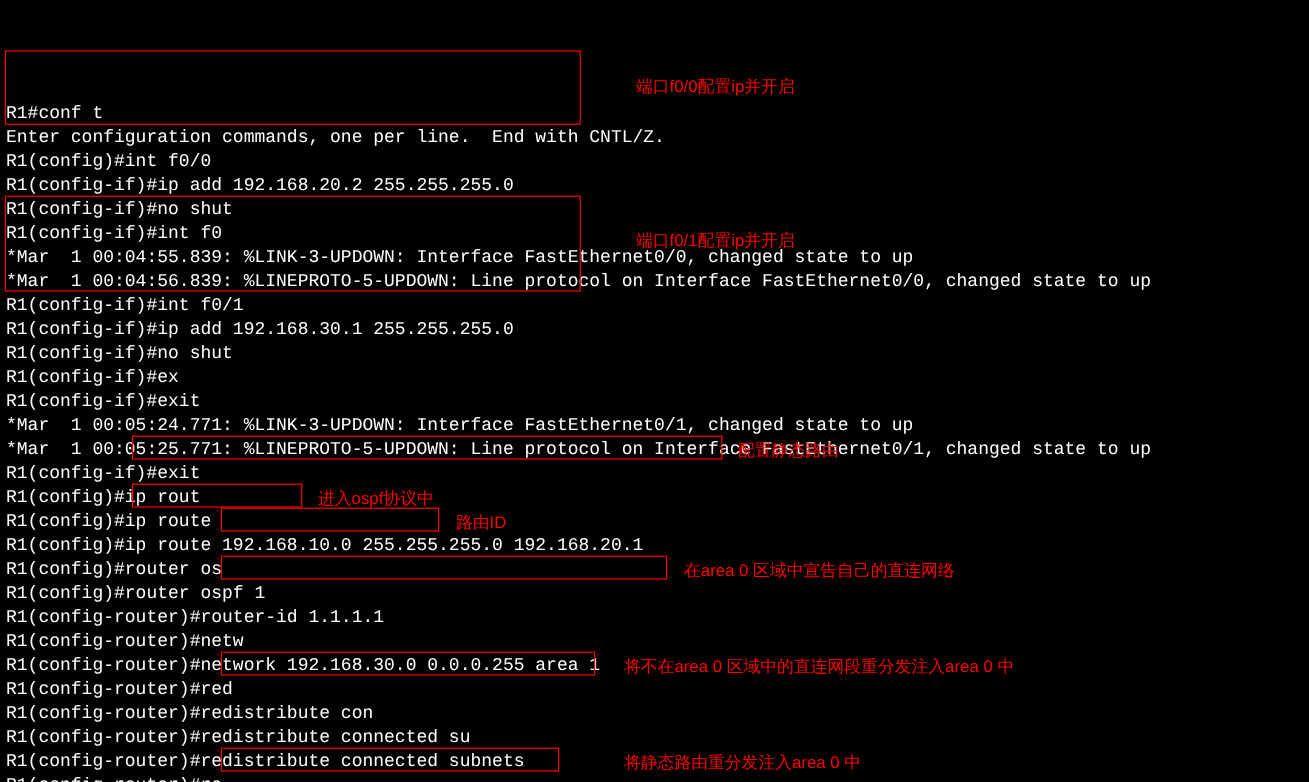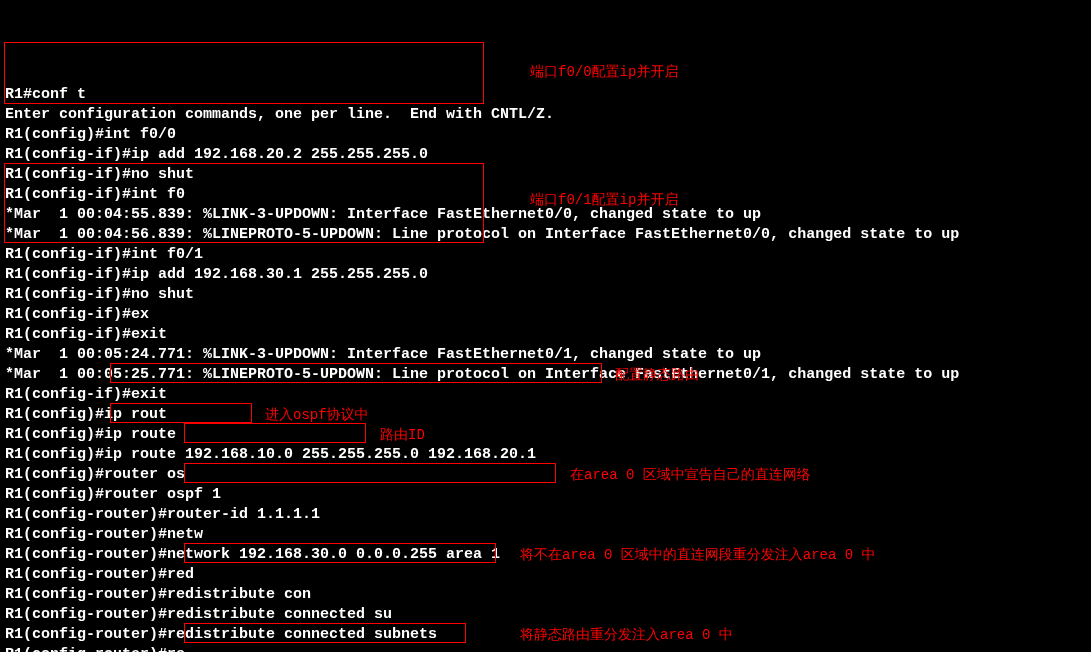--- a/index.html
+++ b/index.html
@@ -9,31 +9,31 @@
     font-family: "Consolas", "Courier New", monospace;
     font-size: 15px;
     line-height: 20px;
     color: #fff;
     width: 1091px;
     box-sizing: border-box;
     position: relative;
     white-space: pre;
     overflow: hidden;
   }
-  .line { white-space: pre; font-weight: bold; }
+  .line { white-space: pre; }
   .box {
     position: absolute;
     border: 1px solid #ff0000;
     background: transparent;
     pointer-events: none;
   }
   .note {
     position: absolute;
     color: #ff0000;
-    font-family: Liberation Mono, monospace;
+    font-family: Liberation Sans, sans-serif;
     font-size: 14px;
     white-space: nowrap;
   }
 </style>
 </head>
 <body>
 
 
 
 <div id="terminal"><div class="line">R1#conf t</div><div class="line">Enter configuration commands, one per line.  End with CNTL/Z.</div><div class="line">R1(config)#int f0/0</div><div class="line">R1(config-if)#ip add 192.168.20.2 255.255.255.0</div><div class="line">R1(config-if)#no shut</div><div class="line">R1(config-if)#int f0</div><div class="line">*Mar  1 00:04:55.839: %LINK-3-UPDOWN: Interface FastEthernet0/0, changed state to up</div><div class="line">*Mar  1 00:04:56.839: %LINEPROTO-5-UPDOWN: Line protocol on Interface FastEthernet0/0, changed state to up</div><div class="line">R1(config-if)#int f0/1</div><div class="line">R1(config-if)#ip add 192.168.30.1 255.255.255.0</div><div class="line">R1(config-if)#no shut</div><div class="line">R1(config-if)#ex</div><div class="line">R1(config-if)#exit</div><div class="line">*Mar  1 00:05:24.771: %LINK-3-UPDOWN: Interface FastEthernet0/1, changed state to up</div><div class="line">*Mar  1 00:05:25.771: %LINEPROTO-5-UPDOWN: Line protocol on Interface FastEthernet0/1, changed state to up</div><div class="line">R1(config-if)#exit</div><div class="line">R1(config)#ip rout</div><div class="line">R1(config)#ip route</div><div class="line">R1(config)#ip route 192.168.10.0 255.255.255.0 192.168.20.1</div><div class="line">R1(config)#router os</div><div class="line">R1(config)#router ospf 1</div><div class="line">R1(config-router)#router-id 1.1.1.1</div><div class="line">R1(config-router)#netw</div><div class="line">R1(config-router)#network 192.168.30.0 0.0.0.255 area 1</div><div class="line">R1(config-router)#red</div><div class="line">R1(config-router)#redistribute con</div><div class="line">R1(config-router)#redistribute connected su</div><div class="line">R1(config-router)#redistribute connected subnets</div><div class="line">R1(config-router)#re</div></div>

